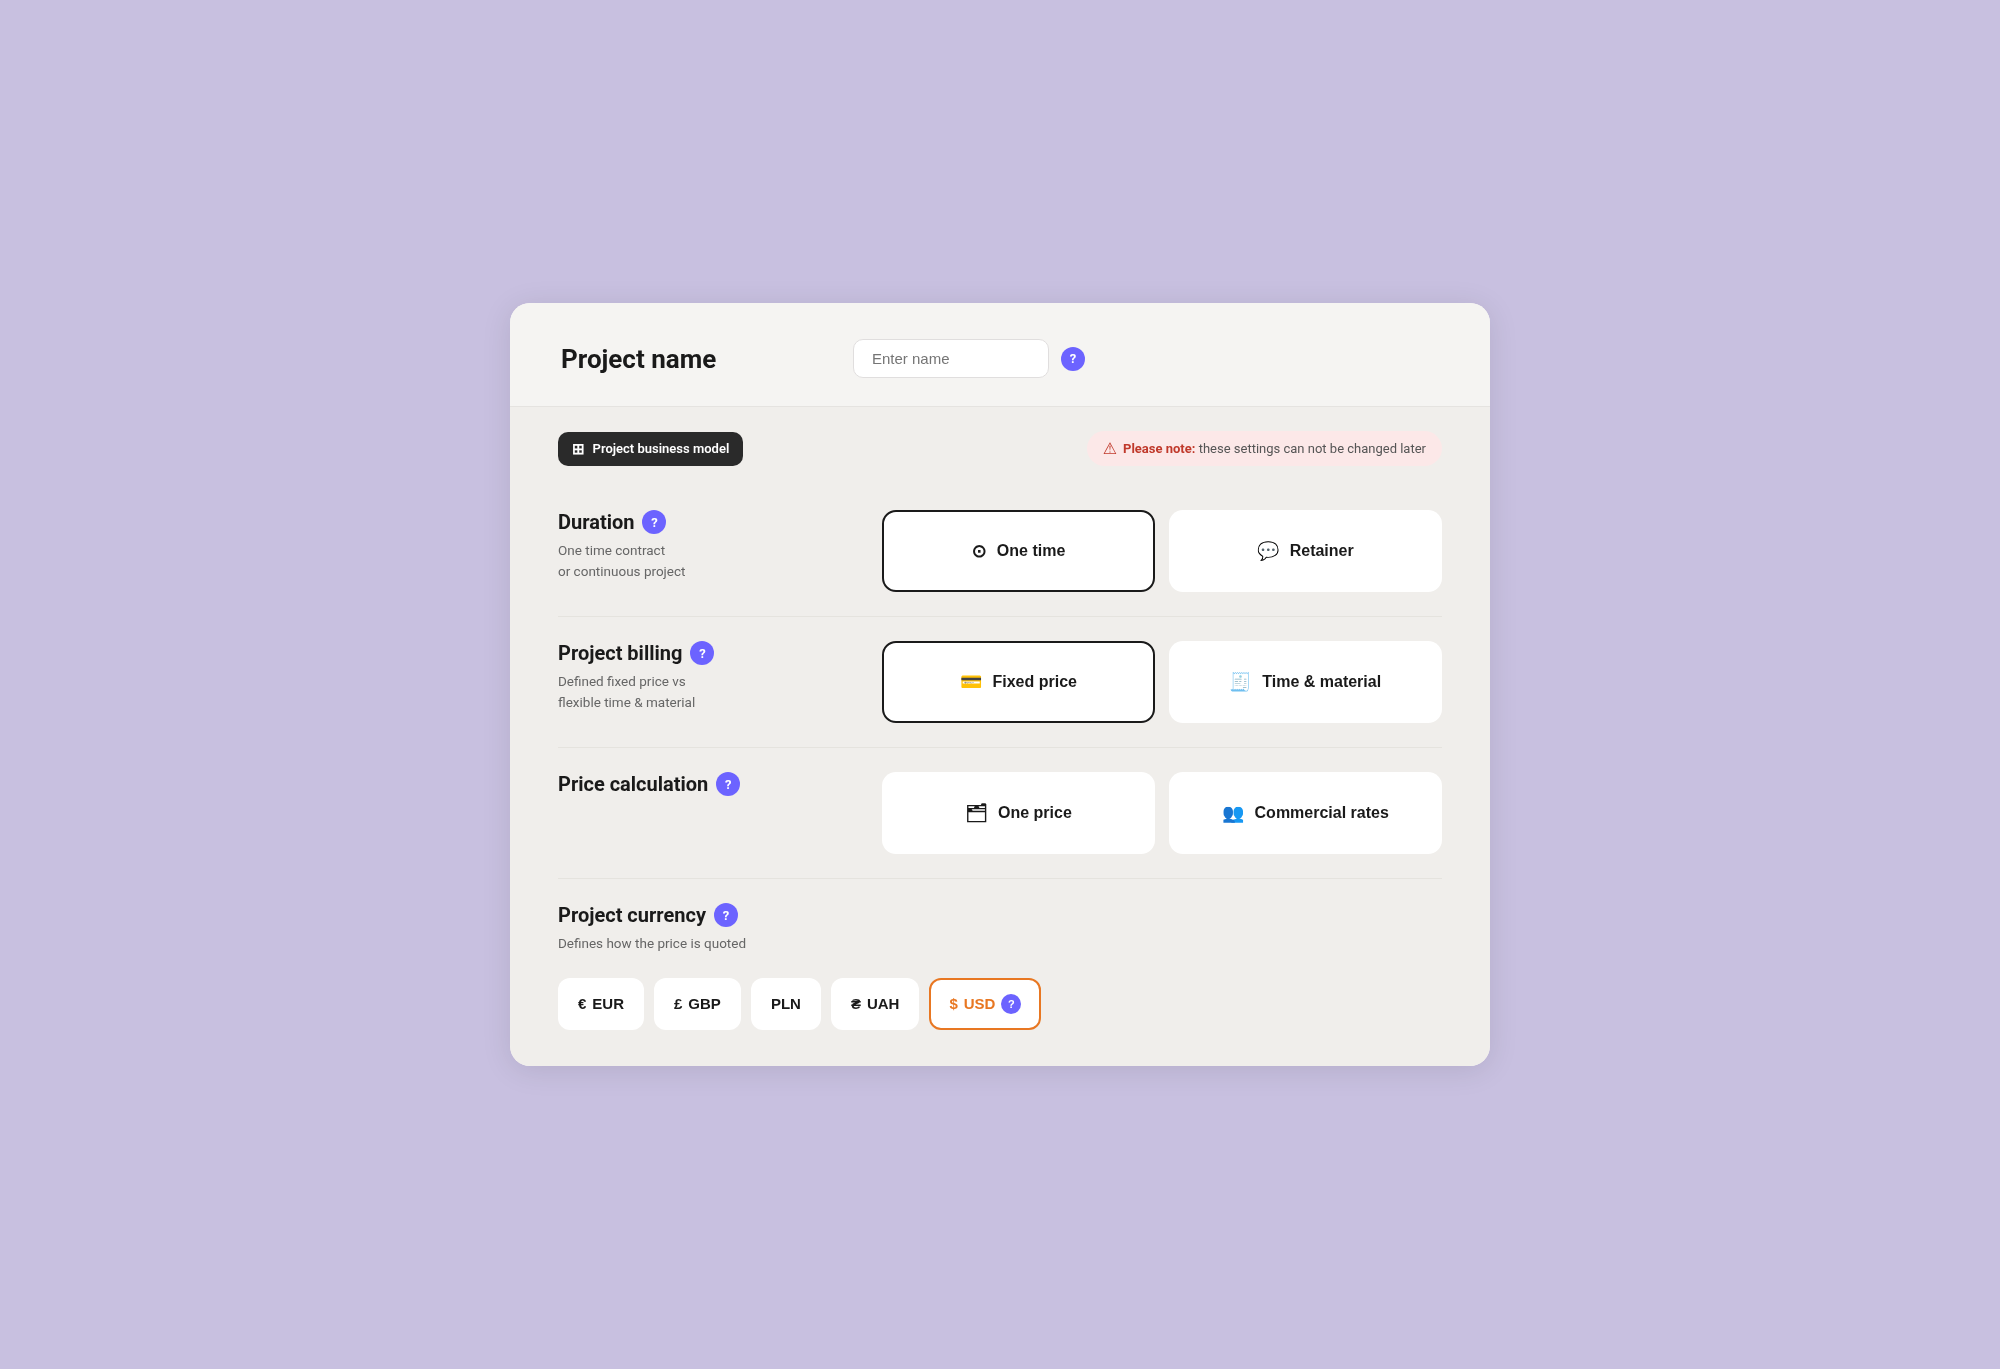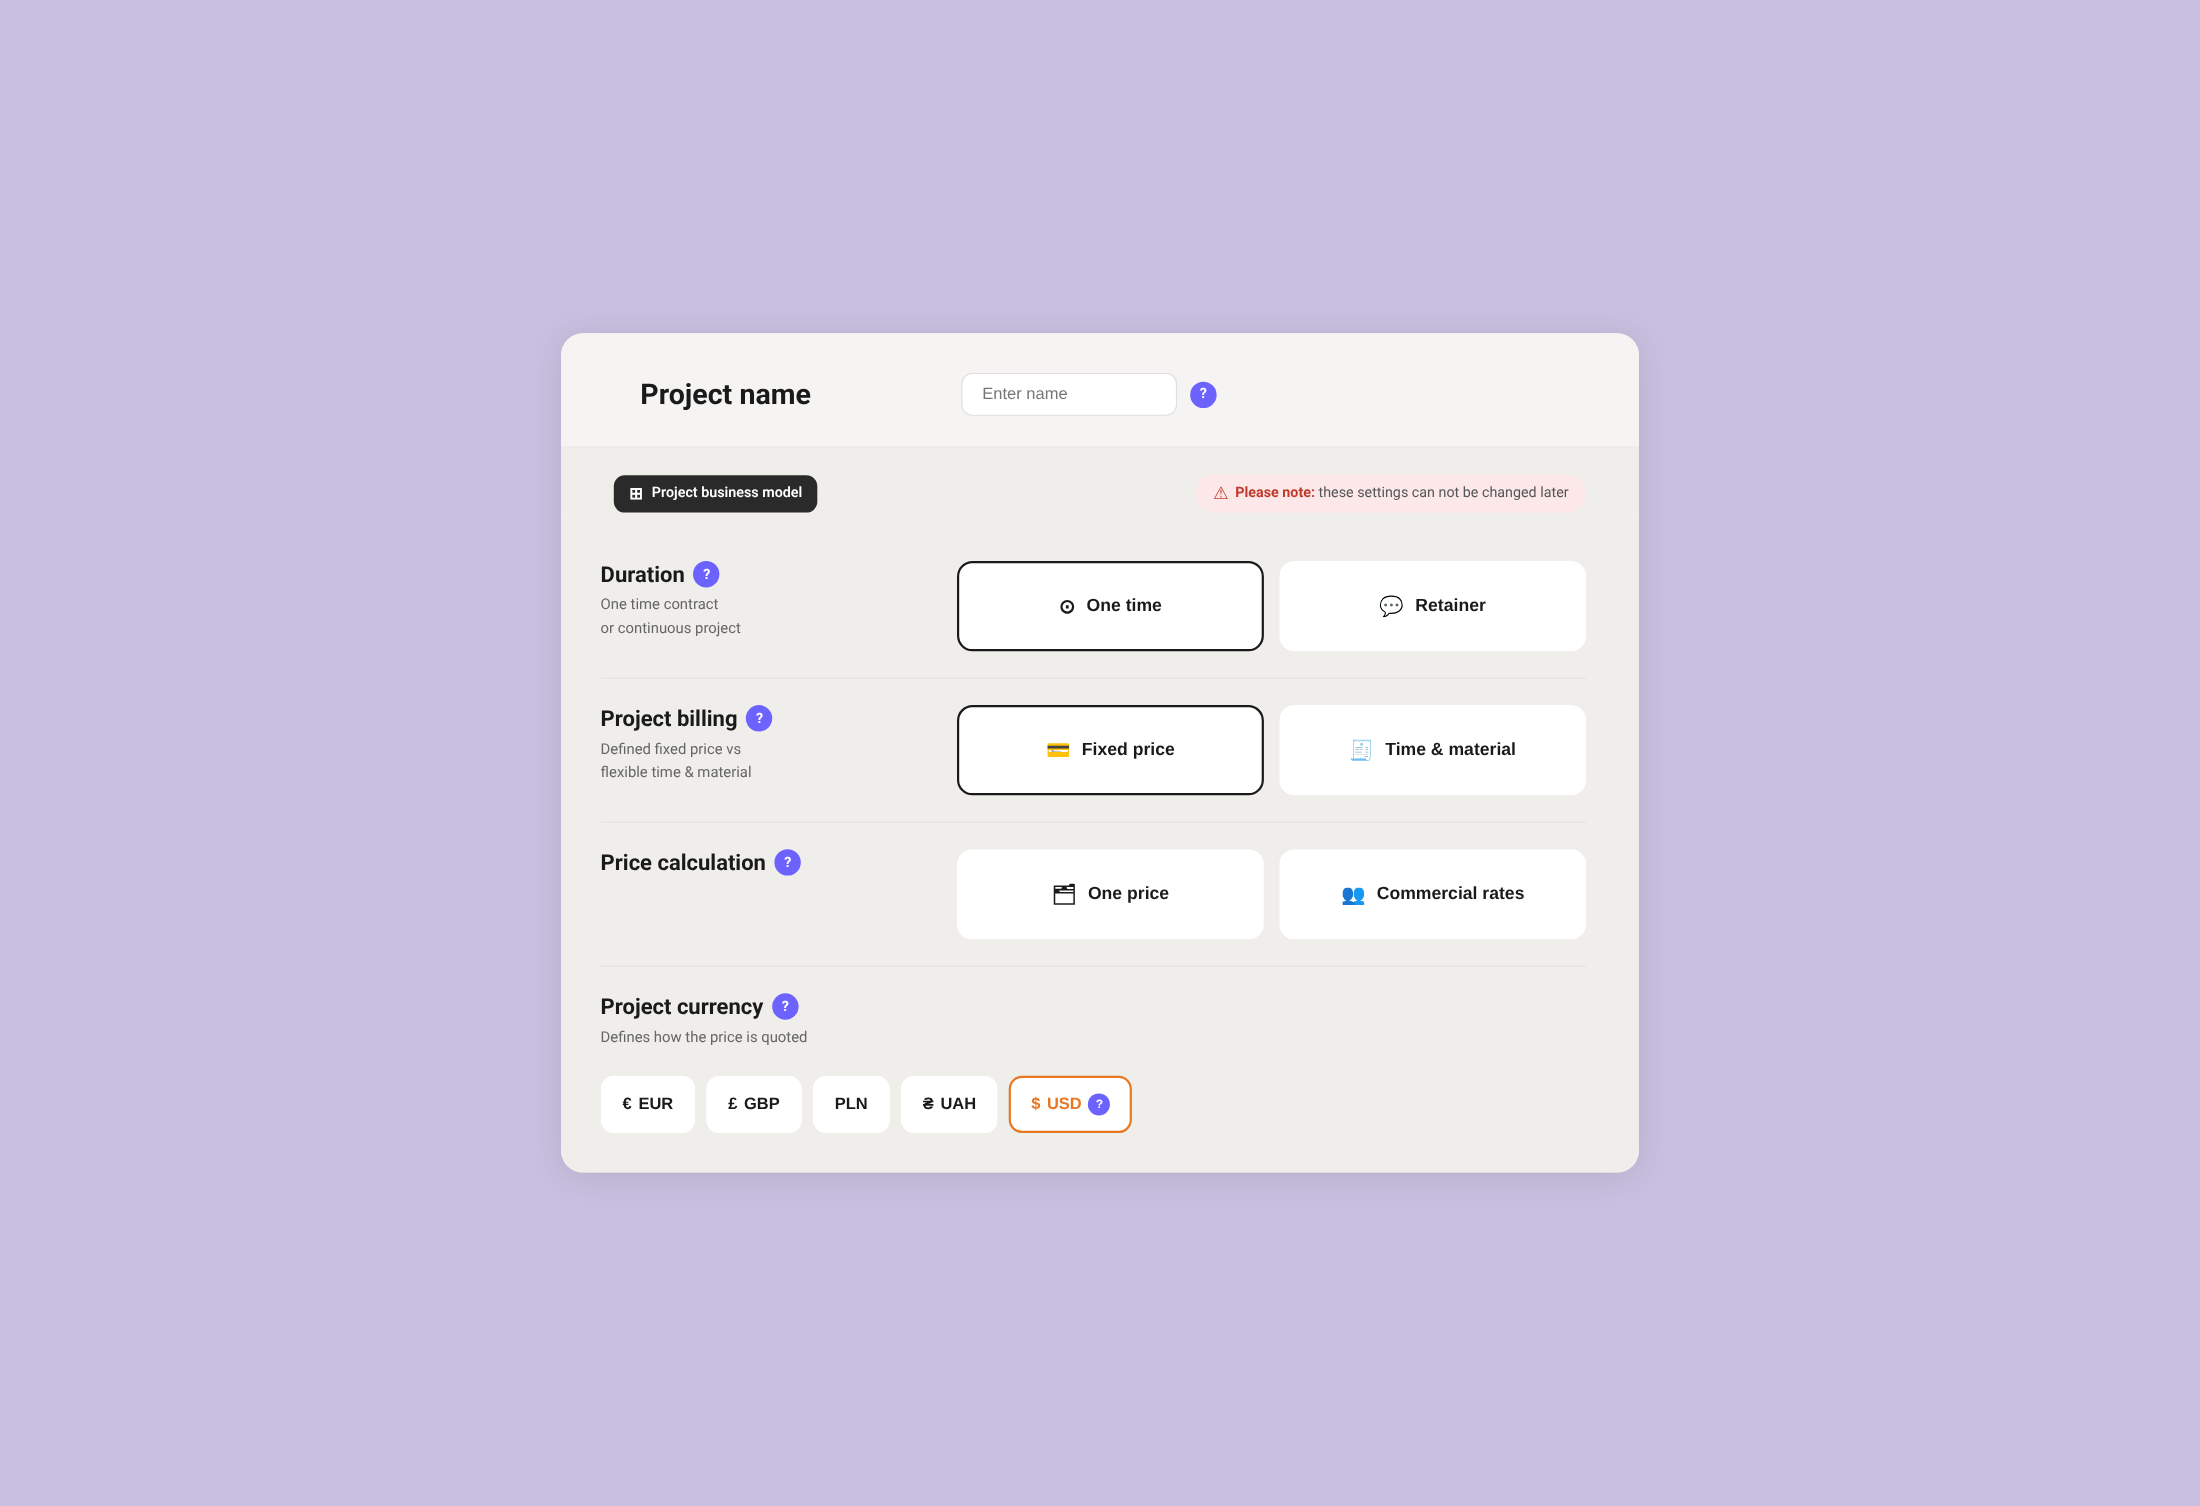--- a/index.html
+++ b/index.html
@@ -13,21 +13,21 @@
     }
     .card {
       background: #f5f4f2;
       border-radius: 20px;
       width: 980px;
       padding: 0;
       box-shadow: 0 4px 30px rgba(0,0,0,0.1);
       overflow: hidden;
     }
     .section-project-name {
-      padding: 36px 48px 28px 72px;
+      padding: 36px 48px 28px 51px;
       display: flex;
       align-items: center;
       gap: 32px;
       border-bottom: 1px solid #e5e3e0;
       background: #f5f4f2;
     }
     .project-name-label {
       font-size: 26px;
       font-weight: 700;
       color: #1a1a1a;
@@ -97,21 +97,21 @@
       gap: 6px;
     }
     .warning-note strong {
       font-weight: 700;
     }
     .warning-note .warn-text {
       color: #555;
       text-align: center;
     }
     .main-content {
-      padding: 20px 48px 36px 36px;
+      padding: 20px 48px 36px 48px;
       background: #f0eeeb;
       border-radius: 0 0 20px 20px;
     }
     .row {
       display: flex;
       align-items: flex-start;
       padding: 24px 0;
       border-bottom: 1px solid #e5e3de;
       gap: 24px;
     }

